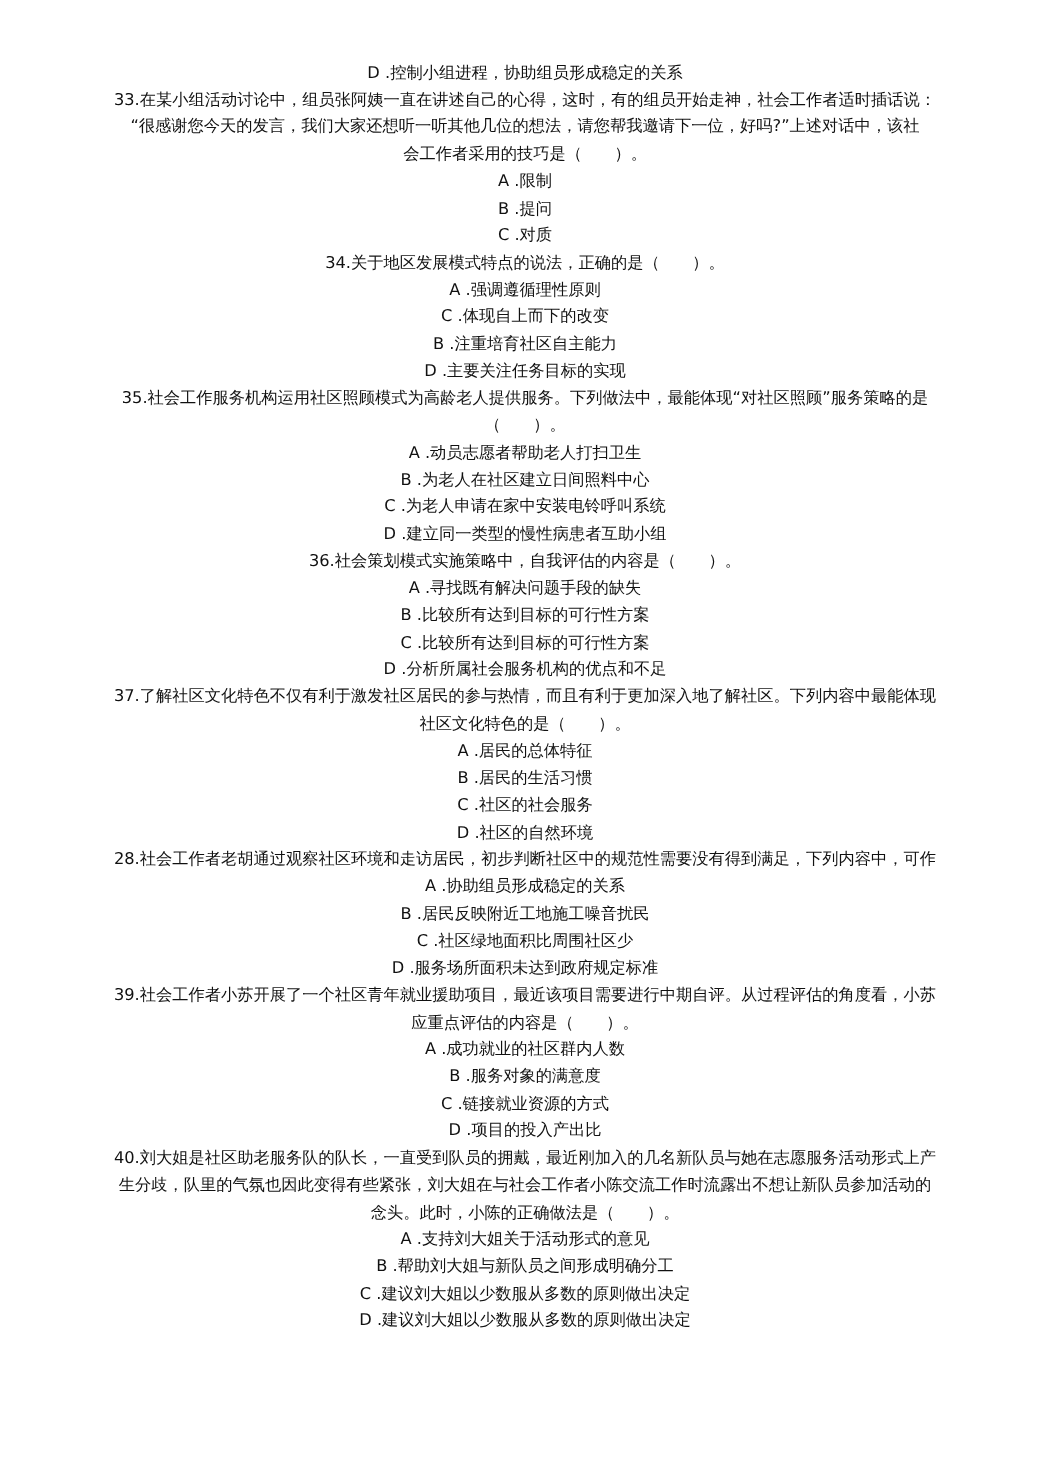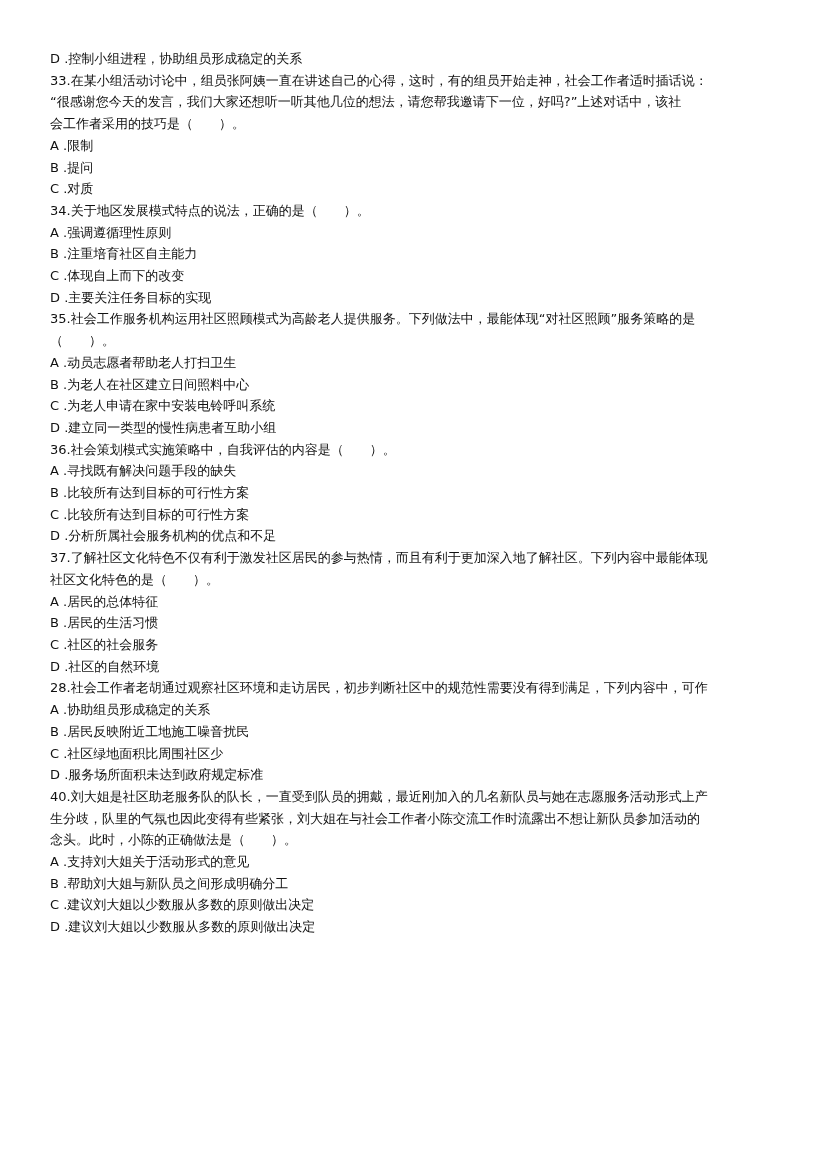--- a/index.html
+++ b/index.html
@@ -1,19 +1,19 @@
 <!DOCTYPE html>
 <html><head>
 <meta charset="utf-8">
 <style>
   html, body { margin:0; padding:0; background:#ffffff; }
   body { width:830px; height:1175px; position:relative; overflow:hidden;
          font-family: "DejaVu Sans", "Liberation Sans", sans-serif; color:#111; }
   .page { position:absolute; left:50px; top:48px; width:740px; }
-  .line { font-size:13px; line-height:21.7px; white-space:nowrap; letter-spacing:0px; }
+  .line { font-size:13px; line-height:21.7px; white-space:nowrap; letter-spacing:0px;text-align:center; }
   .q { }
   .opt { }
 </style>
 </head>
 <body>
 
 <div class="page">
   <div class="line opt">D .控制小组进程，协助组员形成稳定的关系</div>
 
   <div class="q">
@@ -21,22 +21,22 @@
     <div class="line">“很感谢您今天的发言，我们大家还想听一听其他几位的想法，请您帮我邀请下一位，好吗?”上述对话中，该社</div>
     <div class="line">会工作者采用的技巧是（　　）。</div>
     <div class="line opt">A .限制</div>
     <div class="line opt">B .提问</div>
     <div class="line opt">C .对质</div>
   </div>
 
   <div class="q">
     <div class="line">34.关于地区发展模式特点的说法，正确的是（　　）。</div>
     <div class="line opt">A .强调遵循理性原则</div>
+    <div class="line opt">C .体现自上而下的改变</div>
     <div class="line opt">B .注重培育社区自主能力</div>
-    <div class="line opt">C .体现自上而下的改变</div>
     <div class="line opt">D .主要关注任务目标的实现</div>
   </div>
 
   <div class="q">
     <div class="line">35.社会工作服务机构运用社区照顾模式为高龄老人提供服务。下列做法中，最能体现“对社区照顾”服务策略的是</div>
     <div class="line">（　　）。</div>
     <div class="line opt">A .动员志愿者帮助老人打扫卫生</div>
     <div class="line opt">B .为老人在社区建立日间照料中心</div>
     <div class="line opt">C .为老人申请在家中安装电铃呼叫系统</div>
     <div class="line opt">D .建立同一类型的慢性病患者互助小组</div>
@@ -60,20 +60,28 @@
   </div>
 
   <div class="q">
     <div class="line">28.社会工作者老胡通过观察社区环境和走访居民，初步判断社区中的规范性需要没有得到满足，下列内容中，可作</div>
     <div class="line opt">A .协助组员形成稳定的关系</div>
     <div class="line opt">B .居民反映附近工地施工噪音扰民</div>
     <div class="line opt">C .社区绿地面积比周围社区少</div>
     <div class="line opt">D .服务场所面积未达到政府规定标准</div>
   </div>
 
+  <div class="q">
+    <div class="line">39.社会工作者小苏开展了一个社区青年就业援助项目，最近该项目需要进行中期自评。从过程评估的角度看，小苏</div>
+    <div class="line">应重点评估的内容是（　　）。</div>
+    <div class="line opt">A .成功就业的社区群内人数</div>
+    <div class="line opt">B .服务对象的满意度</div>
+    <div class="line opt">C .链接就业资源的方式</div>
+    <div class="line opt">D .项目的投入产出比</div>
+  </div>
 
   <div class="q">
     <div class="line">40.刘大姐是社区助老服务队的队长，一直受到队员的拥戴，最近刚加入的几名新队员与她在志愿服务活动形式上产</div>
     <div class="line">生分歧，队里的气氛也因此变得有些紧张，刘大姐在与社会工作者小陈交流工作时流露出不想让新队员参加活动的</div>
     <div class="line">念头。此时，小陈的正确做法是（　　）。</div>
     <div class="line opt">A .支持刘大姐关于活动形式的意见</div>
     <div class="line opt">B .帮助刘大姐与新队员之间形成明确分工</div>
     <div class="line opt">C .建议刘大姐以少数服从多数的原则做出决定</div>
     <div class="line opt">D .建议刘大姐以少数服从多数的原则做出决定</div>
   </div>

